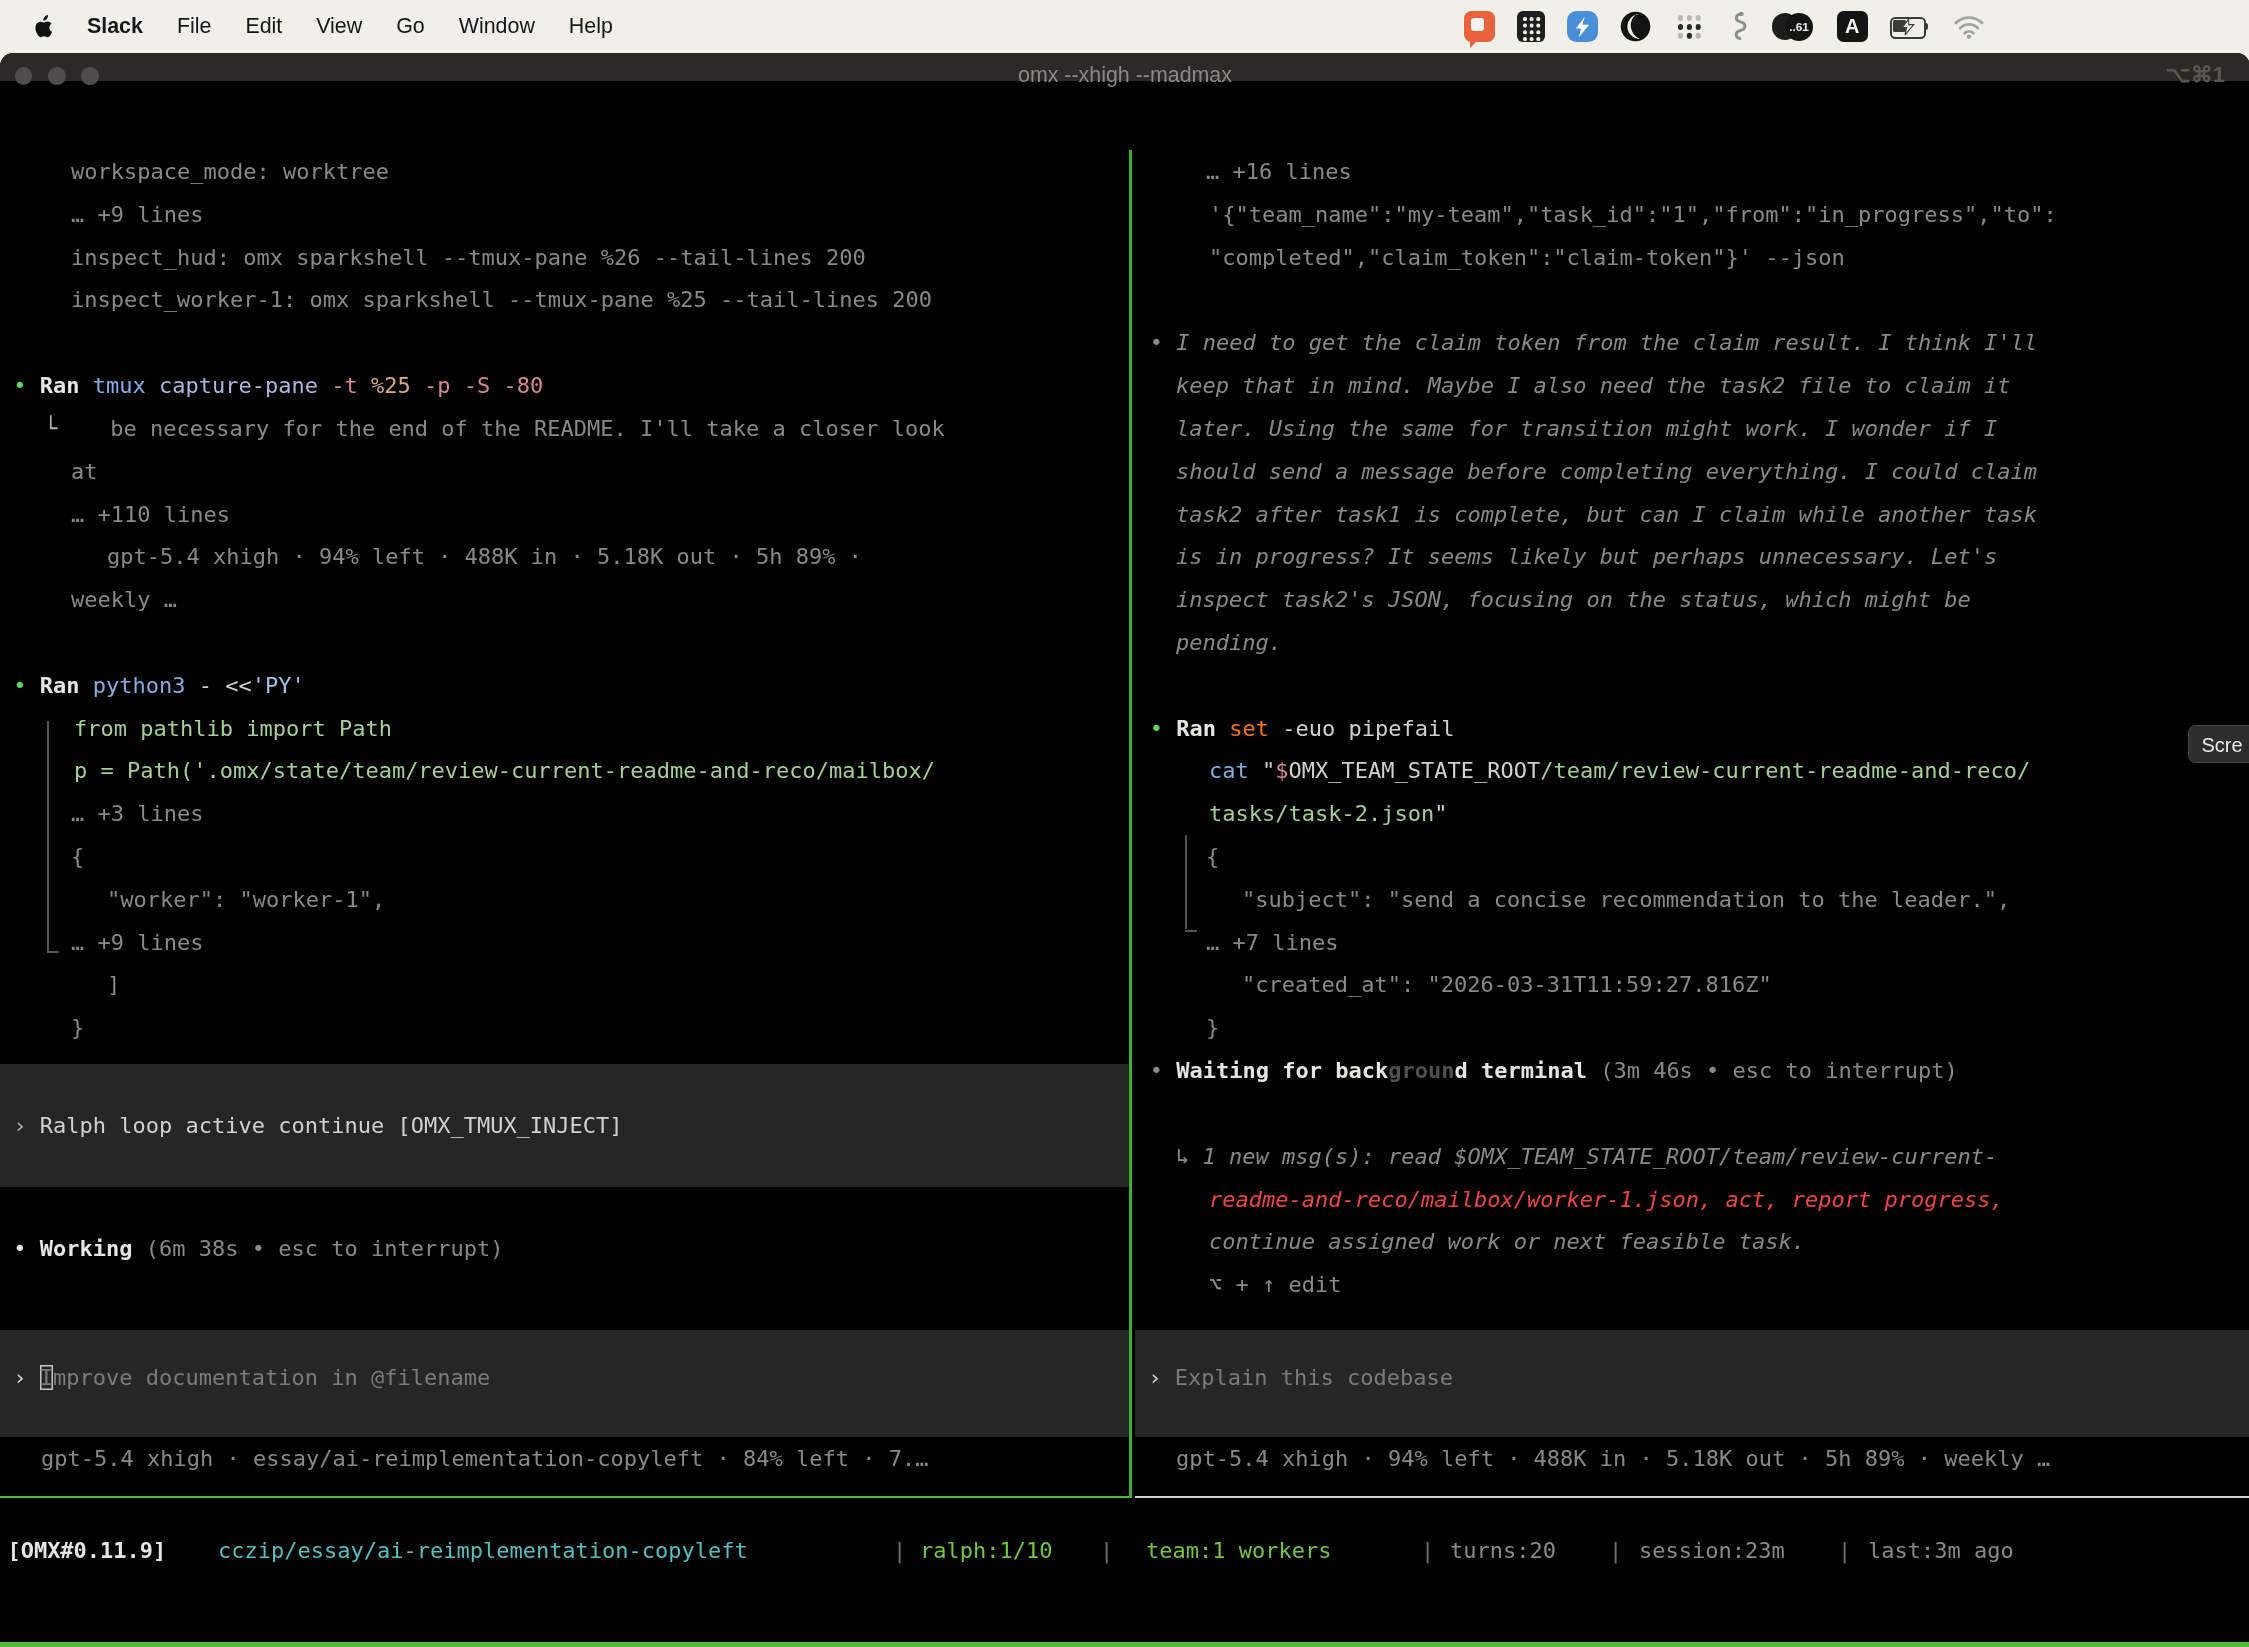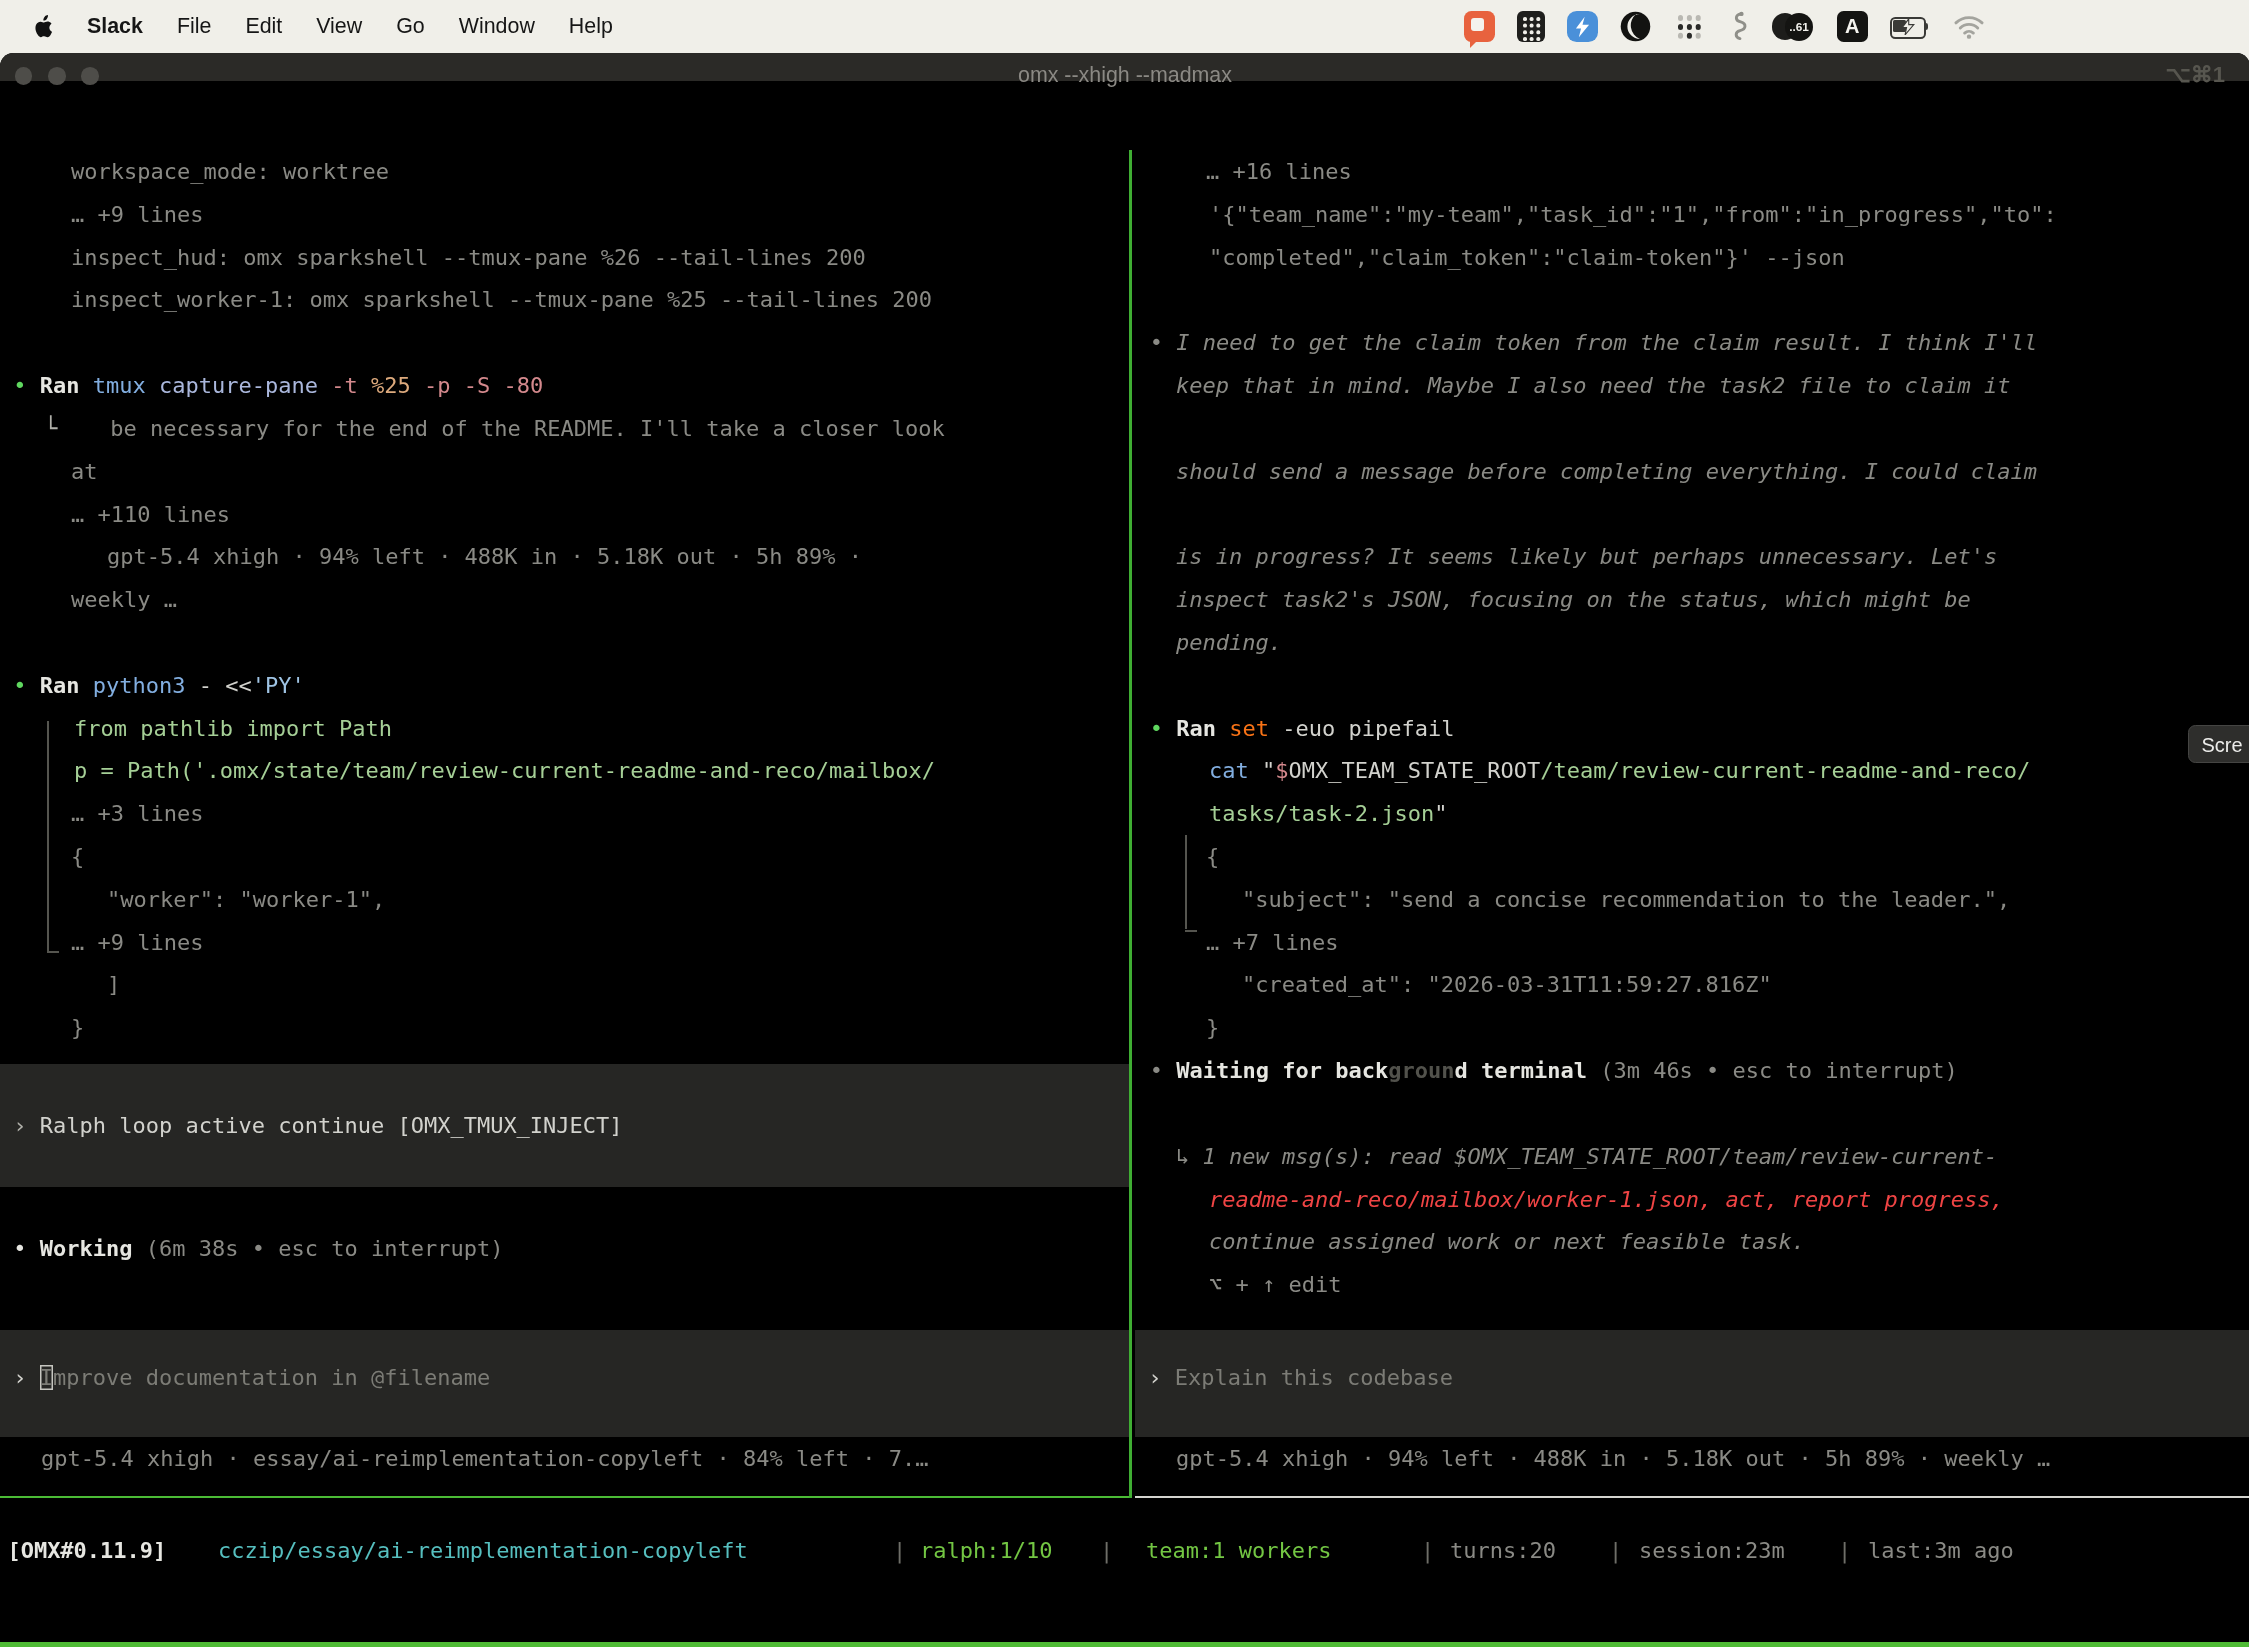--- a/index.html
+++ b/index.html
@@ -173,21 +173,23 @@
   <div class="pane right" id="pane-right">
     <div class="inbar bar-input"></div>
     <div class="vline" style="left:50px;top:685px;height:94px;"></div>
     <div class="vtick" style="left:50px;top:780px;width:11.8px;"></div>
     <div class="pane-border"></div>
   <div class="tline" style="top: 0px; left: 71px;"><span style="color: rgb(138, 138, 133);">… +16 lines</span></div>
       <div class="tline" style="top: 43px; left: 74px;"><span style="color: rgb(138, 138, 133);">'{"team_name":"my-team","task_id":"1","from":"in_progress","to":</span></div>
       <div class="tline" style="top: 86px; left: 74px;"><span style="color: rgb(138, 138, 133);">"completed","claim_token":"claim-token"}' --json</span></div>
       <div class="tline" style="top: 171px; left: 14.8px;"><span style="color: rgb(138, 138, 133);">• </span><span style="color: rgb(138, 138, 133); font-style: italic;">I need to get the claim token from the claim result. I think I'll</span></div>
       <div class="tline" style="top: 214px; left: 41px;"><span style="color: rgb(138, 138, 133); font-style: italic;">keep that in mind. Maybe I also need the task2 file to claim it</span></div>
+      <div class="tline" style="top: 257px; left: 41px;"><span style="color: rgb(138, 138, 133); font-style: italic;">later. Using the same for transition might work. I wonder if I</span></div>
       <div class="tline" style="top: 300px; left: 41px;"><span style="color: rgb(138, 138, 133); font-style: italic;">should send a message before completing everything. I could claim</span></div>
+      <div class="tline" style="top: 343px; left: 41px;"><span style="color: rgb(138, 138, 133); font-style: italic;">task2 after task1 is complete, but can I claim while another task</span></div>
       <div class="tline" style="top: 385px; left: 41px;"><span style="color: rgb(138, 138, 133); font-style: italic;">is in progress? It seems likely but perhaps unnecessary. Let's</span></div>
       <div class="tline" style="top: 428px; left: 41px;"><span style="color: rgb(138, 138, 133); font-style: italic;">inspect task2's JSON, focusing on the status, which might be</span></div>
       <div class="tline" style="top: 471px; left: 41px;"><span style="color: rgb(138, 138, 133); font-style: italic;">pending.</span></div>
       <div class="tline" style="top: 557px; left: 14.8px;"><span style="color: rgb(95, 215, 95);">• </span><span style="color: rgb(230, 230, 225); font-weight: 700;">Ran </span><span style="color: #f97316;">set </span><span style="color: rgb(210, 210, 205);">-euo pipefail</span></div>
       <div class="tline" style="top: 599px; left: 74px;"><span style="color: rgb(130, 174, 224);">cat </span><span style="color: rgb(210, 210, 205);">"</span><span style="color: rgb(212, 137, 141);">$</span><span style="color: rgb(210, 210, 205);">OMX_TEAM_STATE_ROOT</span><span style="color: rgb(165, 207, 150);">/team/review-current-readme-and-reco/</span></div>
       <div class="tline" style="top: 642px; left: 74px;"><span style="color: rgb(165, 207, 150);">tasks/task-2.json</span><span style="color: rgb(210, 210, 205);">"</span></div>
       <div class="tline" style="top: 685px; left: 71px;"><span style="color: rgb(138, 138, 133);">{</span></div>
       <div class="tline" style="top: 728px; left: 107px;"><span style="color: rgb(138, 138, 133);">"subject": "send a concise recommendation to the leader.",</span></div>
       <div class="tline" style="top: 771px; left: 71px;"><span style="color: rgb(138, 138, 133);">… +7 lines</span></div>
       <div class="tline" style="top: 813px; left: 107px;"><span style="color: rgb(138, 138, 133);">"created_at": "2026-03-31T11:59:27.816Z"</span></div>

